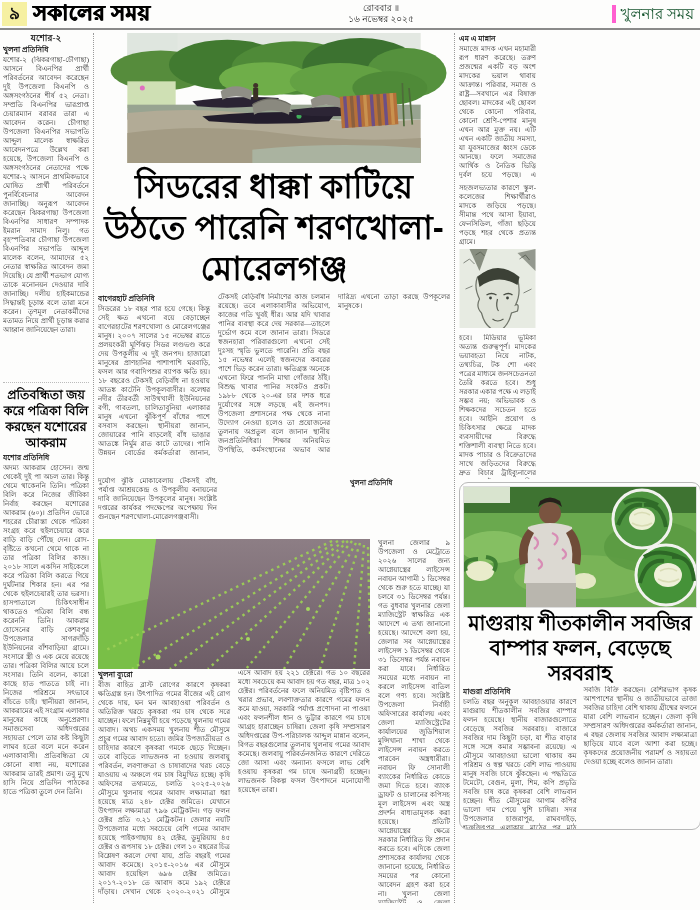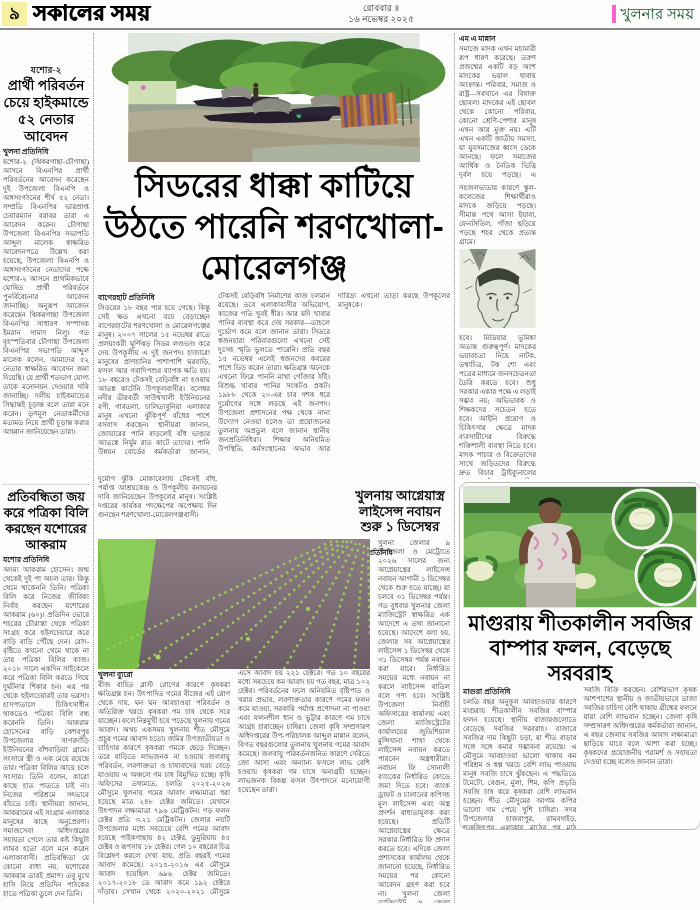--- a/index.html
+++ b/index.html
@@ -29,21 +29,21 @@
   .content{display:flex;height:876px;padding:3px;box-sizing:border-box;gap:0;}
   .vdiv{width:0;border-left:1px dotted #9a9a9a;margin:0 4px;}
   .col-left{width:86px;flex:0 0 86px;overflow:hidden;}
   .col-mid{width:352px;flex:0 0 352px;overflow:hidden;display:flex;flex-direction:column;}
   .col-right{width:242px;flex:0 0 242px;overflow:hidden;}
   
   .body-txt{font-size:7px;line-height:9px;text-align:justify;color:#2d2d2d;}
   .byline{font-weight:bold;font-size:7.5px;line-height:10px;color:#111;margin:1px 0;}
   .hl{font-weight:bold;color:#000;font-family:"Liberation Sans", sans-serif;}
   
-  .kicker{font-size:9px;font-weight:bold;text-align:center;line-height:11px;margin-top:32px;}
+  .kicker{font-size:9px;font-weight:bold;text-align:center;line-height:11px;}
   .hl-a1{font-size:13.5px;line-height:17px;text-align:center;margin:1px 0 2px;}
   .hl-a2{font-size:12.5px;line-height:16px;text-align:center;margin:4px 0 2px;border-top:1px dotted #bbb;padding-top:4px;}
   .left-body-1{height:322px;overflow:hidden;}
   .left-body-2{height:386px;overflow:hidden;}
   
   .photo-main{width:352px;height:156px;display:block;}
   .hl-main{font-size:33px;line-height:41px;text-align:center;margin:3px 0 4px;}
   .mid-body{columns:3;column-gap:8px;column-fill:auto;height:204px;overflow:hidden;}
   .mid-row{display:flex;gap:6px;margin-top:14px;height:62px;}
   .mid-cont{width:246px;flex:0 0 246px;columns:2;column-gap:8px;column-fill:auto;height:60px;overflow:hidden;}
@@ -85,21 +85,20 @@
       <span class="pinkbar"></span>
       <span>খুলনার সময়</span>
     </div>
   </header>
 
   <div class="content">
 
     <aside class="col-left">
       <article>
         <div class="kicker">যশোর-২</div>
-        <h3 class="hl hl-a1">প্রার্থী পরিবর্তন চেয়ে হাইকমান্ডে ৫২ নেতার আবেদন</h3>
         <div class="byline">খুলনা প্রতিনিধি</div>
         <div class="body-txt left-body-1">যশোর-২ (ঝিকরগাছা-চৌগাছা) আসনে বিএনপির প্রার্থী পরিবর্তনের আবেদন করেছেন দুই উপজেলা বিএনপি ও অঙ্গসংগঠনের শীর্ষ ৫২ নেতা। সম্প্রতি বিএনপির ভারপ্রাপ্ত চেয়ারম্যান বরাবর তারা এ আবেদন করেন। চৌগাছা উপজেলা বিএনপির সভাপতি আব্দুল মালেক স্বাক্ষরিত আবেদনপত্রে উল্লেখ করা হয়েছে, উপজেলা বিএনপি ও অঙ্গসংগঠনের নেতাদের পক্ষে যশোর-২ আসনে প্রাথমিকভাবে ঘোষিত প্রার্থী পরিবর্তনে পুনর্বিবেচনার আবেদন জানাচ্ছি। অনুরূপ আবেদন করেছেন ঝিকরগাছা উপজেলা বিএনপির সাধারণ সম্পাদক ইমরান সামাদ নিলু। গত বৃহস্পতিবার চৌগাছা উপজেলা বিএনপির সভাপতি আব্দুল মালেক বলেন, আমাদের ৫২ নেতার স্বাক্ষরিত আবেদন জমা দিয়েছি। যে প্রার্থী শতভাগ যোগ্য তাকে মনোনয়ন দেওয়ার দাবি জানাচ্ছি। দলীয় হাইকমান্ডের সিদ্ধান্তই চূড়ান্ত বলে তারা মনে করেন। তৃণমূল নেতাকর্মীদের মতামত নিয়ে প্রার্থী চূড়ান্ত করার আহ্বান জানিয়েছেন তারা।</div>
       </article>
       <article>
         <h3 class="hl hl-a2">প্রতিবন্ধিতা জয় করে পত্রিকা বিলি করছেন যশোরের আকরাম</h3>
         <div class="byline">যশোর প্রতিনিধি</div>
         <div class="body-txt left-body-2">অদম্য আকরাম হোসেন। জন্ম থেকেই দুই পা অচল তার। কিন্তু থেমে থাকেননি তিনি। পত্রিকা বিলি করে নিজের জীবিকা নির্বাহ করছেন যশোরের আকরাম (৬০)। প্রতিদিন ভোরে শহরের চৌরাস্তা থেকে পত্রিকা সংগ্রহ করে হুইলচেয়ারে করে বাড়ি বাড়ি পৌঁছে দেন। রোদ-বৃষ্টিতে কখনো থেমে থাকে না তার পত্রিকা বিলির কাজ। ২০১৮ সালে একদিন সাইকেলে করে পত্রিকা বিলি করতে গিয়ে দুর্ঘটনার শিকার হন। এর পর থেকে হুইলচেয়ারই তার ভরসা। হাসপাতালে চিকিৎসাধীন থাকতেও পত্রিকা বিলি বন্ধ করেননি তিনি। আকরাম হোসেনের বাড়ি কেশবপুর উপজেলার সাগরদাঁড়ি ইউনিয়নের বাঁশবাড়িয়া গ্রামে। সংসারে স্ত্রী ও এক মেয়ে রয়েছে তার। পত্রিকা বিলির আয়ে চলে সংসার। তিনি বলেন, কারো কাছে হাত পাততে চাই না। নিজের পরিশ্রমে সৎভাবে বাঁচতে চাই। স্থানীয়রা জানান, আকরামের এই সংগ্রাম এলাকার মানুষের কাছে অনুপ্রেরণা। সমাজসেবা অধিদপ্তরের সহায়তা পেলে তার কষ্ট কিছুটা লাঘব হতো বলে মনে করেন এলাকাবাসী। প্রতিবন্ধিতা যে কোনো বাধা নয়, যশোরের আকরাম তারই প্রমাণ। তবু মুখে হাসি নিয়ে প্রতিদিন পাঠকের হাতে পত্রিকা তুলে দেন তিনি।</div>
       </article>
     </aside>
 
@@ -157,21 +156,20 @@
       <h1 class="hl hl-main">সিডরের ধাক্কা কাটিয়ে উঠতে পারেনি শরণখোলা-মোরেলগঞ্জ</h1>
 
       <div class="mid-body">
         <div class="byline">বাগেরহাট প্রতিনিধি</div>
         <span class="body-txt" style="display:block;">সিডরের ১৮ বছর পার হয়ে গেছে। কিন্তু সেই ক্ষত এখনো বয়ে বেড়াচ্ছেন বাগেরহাটের শরণখোলা ও মোরেলগঞ্জের মানুষ। ২০০৭ সালের ১৫ নভেম্বর রাতে প্রলয়ংকরী ঘূর্ণিঝড় সিডর লণ্ডভণ্ড করে দেয় উপকূলীয় এ দুই জনপদ। হাজারো মানুষের প্রাণহানির পাশাপাশি ঘরবাড়ি, ফসল আর গবাদিপশুর ব্যাপক ক্ষতি হয়। ১৮ বছরেও টেকসই বেড়িবাঁধ না হওয়ায় আতঙ্ক কাটেনি উপকূলবাসীর। বলেশ্বর নদীর তীরবর্তী সাউথখালী ইউনিয়নের বগী, গাবতলা, চালিতাবুনিয়া এলাকার মানুষ এখনো ঝুঁকিপূর্ণ বাঁধের পাশে বসবাস করছেন। স্থানীয়রা জানান, জোয়ারের পানি বাড়লেই বাঁধ ভাঙার আতঙ্কে নির্ঘুম রাত কাটে তাদের। পানি উন্নয়ন বোর্ডের কর্মকর্তারা জানান, টেকসই বেড়িবাঁধ নির্মাণের কাজ চলমান রয়েছে। তবে এলাকাবাসীর অভিযোগ, কাজের গতি খুবই ধীর। আর যদি খাবার পানির ব্যবস্থা করে দেয় সরকার—তাহলে দুর্ভোগ কমে বলে জানান তারা। সিডরে স্বজনহারা পরিবারগুলো এখনো সেই দুঃসহ স্মৃতি ভুলতে পারেনি। প্রতি বছর ১৫ নভেম্বর এলেই স্বজনদের কবরের পাশে ভিড় করেন তারা। ক্ষতিগ্রস্ত অনেকে এখনো ফিরে পাননি মাথা গোঁজার ঠাঁই। বিশুদ্ধ খাবার পানির সংকটও প্রকট। ১৯৮৮ থেকে ২০-এর চার দশক ধরে দুর্যোগের সঙ্গে লড়ছে এই জনপদ। উপজেলা প্রশাসনের পক্ষ থেকে নানা উদ্যোগ নেওয়া হলেও তা প্রয়োজনের তুলনায় অপ্রতুল বলে জানান স্থানীয় জনপ্রতিনিধিরা। শিক্ষার অনিয়মিত উপস্থিতি, কর্মসংস্থানের অভাব আর দারিদ্র্য এখনো তাড়া করছে উপকূলের মানুষকে।</span>
       </div>
 
       <div class="mid-row">
         <div class="mid-cont body-txt">দুর্যোগ ঝুঁকি মোকাবেলায় টেকসই বাঁধ, পর্যাপ্ত আশ্রয়কেন্দ্র ও উপকূলীয় বনায়নের দাবি জানিয়েছেন উপকূলের মানুষ। সংশ্লিষ্ট দপ্তরের কার্যকর পদক্ষেপের অপেক্ষায় দিন গুনছেন শরণখোলা-মোরেলগঞ্জবাসী।</div>
         <div class="lic-head-box">
-          <h3 class="hl hl-lic">খুলনায় আগ্নেয়াস্ত্র লাইসেন্স নবায়ন শুরু ১ ডিসেম্বর</h3>
           <div class="byline lic-byline">খুলনা প্রতিনিধি</div>
         </div>
       </div>
 
       <div class="mid-row2">
         <div class="mid-row2-left">
 
           <svg class="photo-field" viewBox="0 0 272 130" aria-hidden="true">
             <defs>
               <linearGradient id="soil" x1="0" y1="0" x2="0" y2="1">

